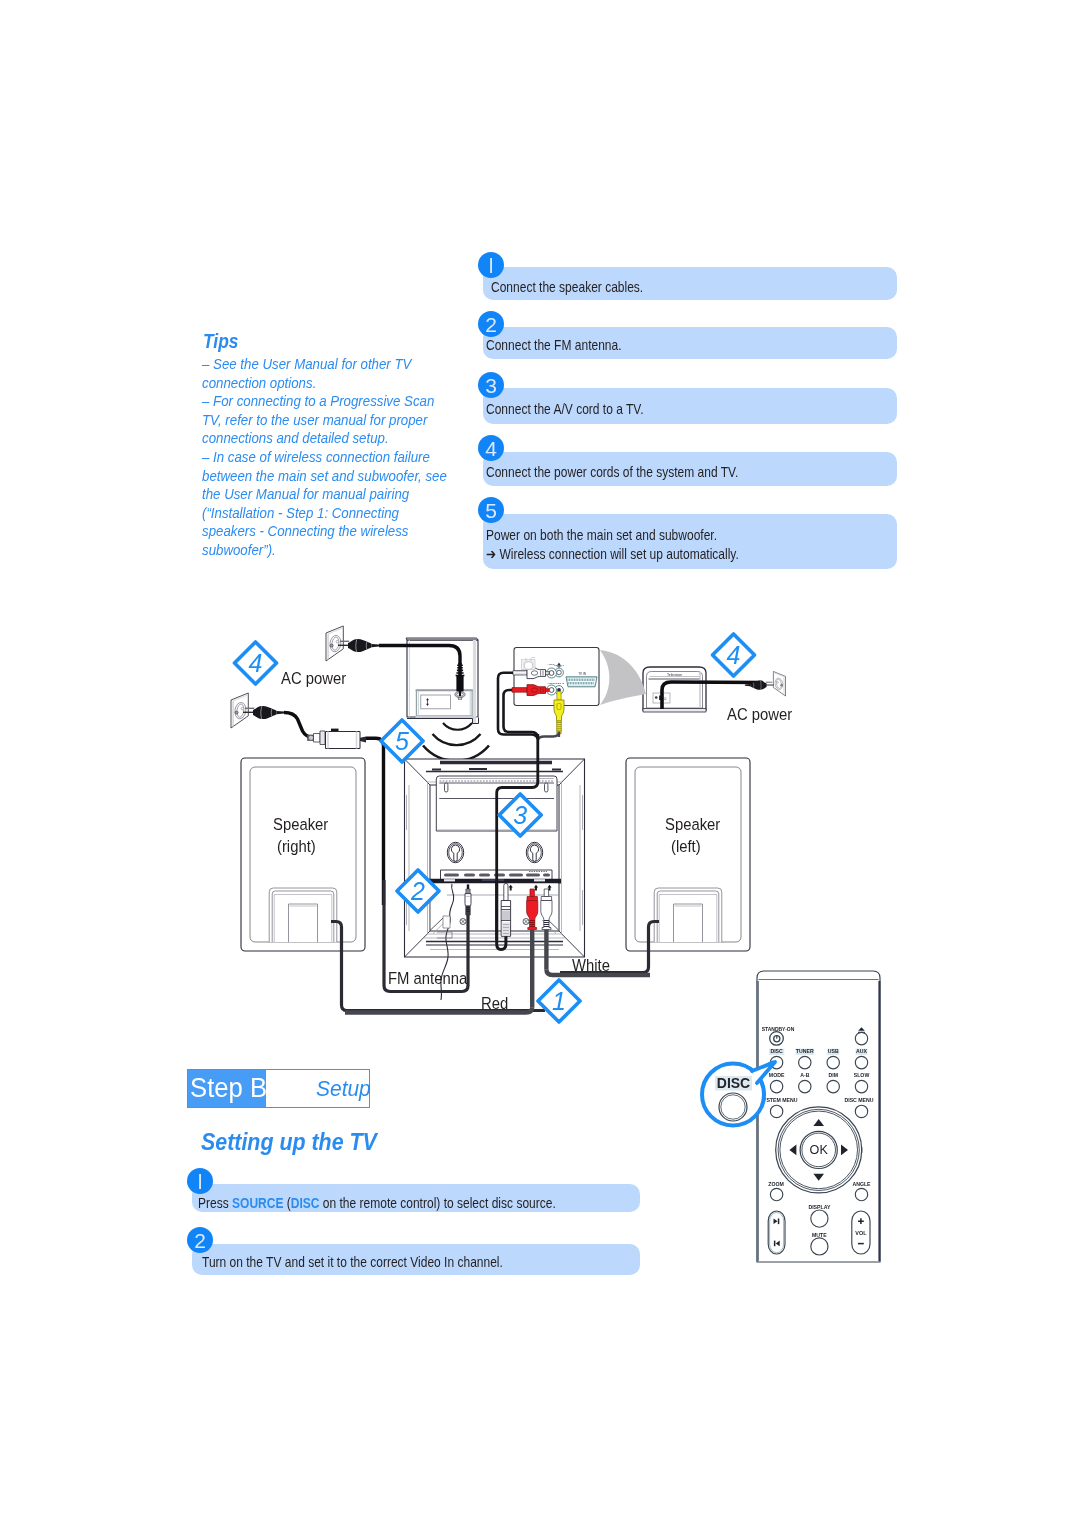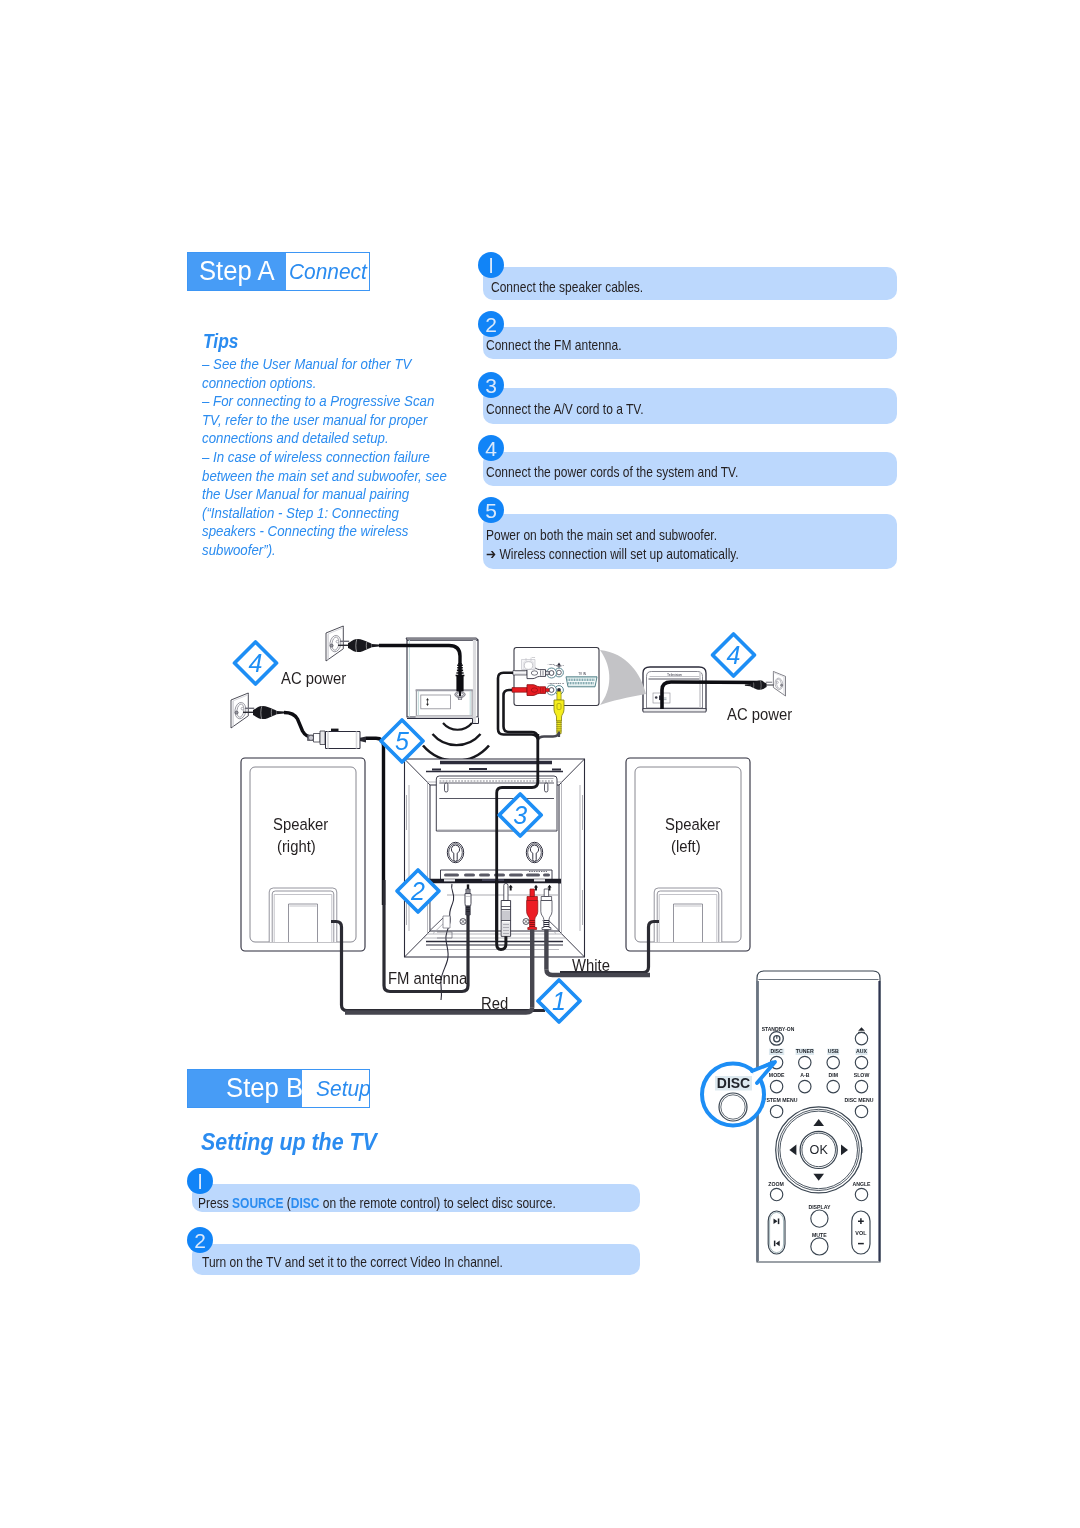--- a/index.html
+++ b/index.html
@@ -499,24 +499,20 @@
     <path d="M754 1072 L772.5 1062.5 L757 1081 Z" fill="#fff" stroke="#1d8ef5" stroke-width="4" stroke-linejoin="round"></path>
     <circle cx="733" cy="1094.4" r="31" fill="#fff" stroke="#1d8ef5" stroke-width="4"></circle>
     <path d="M752 1071 L775 1062 L757 1083" fill="#fff" stroke="#1d8ef5" stroke-width="3.8" stroke-linejoin="round" stroke-linecap="round"></path>
     <rect x="715" y="1076" width="37" height="14.5" fill="#dde9ef"></rect>
     <text x="733.5" y="1088" font-family="Liberation Sans, sans-serif" font-size="14" font-weight="bold" fill="#20242b" text-anchor="middle">DISC</text>
     <circle cx="733" cy="1107" r="14" fill="#fff" stroke="#3a4551" stroke-width="1.2"></circle>
     <circle cx="733" cy="1107" r="12.2" fill="#fff" stroke="#3a4551" stroke-width="0.8"></circle>
   </g>
 </svg>
 
-  <div class="step-head" style="left:187px;top:252px;width:183px;">
-    <div class="sh-left" style="width:98px;"><span>Step A</span></div>
-    <div class="sh-right" style="left:98px;width:83px;"><span>Connect</span></div>
-  </div>
 
   <div class="tips-title" style="left:203px;top:330px;">Tips</div>
   <div class="tips-body" style="left:202px;top:355px;">
     <div>–   See the User Manual for other TV</div>
     <div>connection options.</div>
     <div>–   For connecting to a Progressive Scan</div>
     <div>TV, refer to the user manual for proper</div>
     <div>connections and detailed setup.</div>
     <div>–   In case of wireless connection failure</div>
     <div>between the main set and subwoofer, see</div>
@@ -547,21 +543,21 @@
     <div class="txt" style="left:486px;top:463px;">Connect the power cords of the system and TV.</div>
   </div>
   <div class="panel">
     <div class="bar" style="left:483px;top:514px;width:414px;height:55px;"></div>
     <div class="num" style="left:478px;top:497px;">5</div>
     <div class="txt" style="left:486px;top:526px;">Power on both the main set and subwoofer.</div>
     <div class="txt" style="left:486px;top:545px;">➔ Wireless connection will set up automatically.</div>
   </div>
 
   <div class="step-head" style="left:187px;top:1069px;width:183px;">
-    <div class="sh-left" style="width:78px;padding-left:36px;"><span>Step B</span></div>
+    <div class="sh-left" style="width:78px;"><span>Step B</span></div>
     <div class="sh-right" style="left:98px;width:83px;margin-left:16px;"><span>Setup</span></div>
   </div>
   <div class="sectitle" style="left:201px;top:1129px;">Setting up the TV</div>
 
   <div class="panel">
     <div class="bar" style="left:192px;top:1184px;width:448px;height:28px;"></div>
     <div class="num" style="left:187px;top:1168px;">l</div>
     <div class="txt" style="left:198px;top:1194px;"><span>Press </span><b>SOURCE</b><span> (</span><b>DISC</b><span> on the remote control) to select disc source.</span></div>
   </div>
   <div class="panel">

